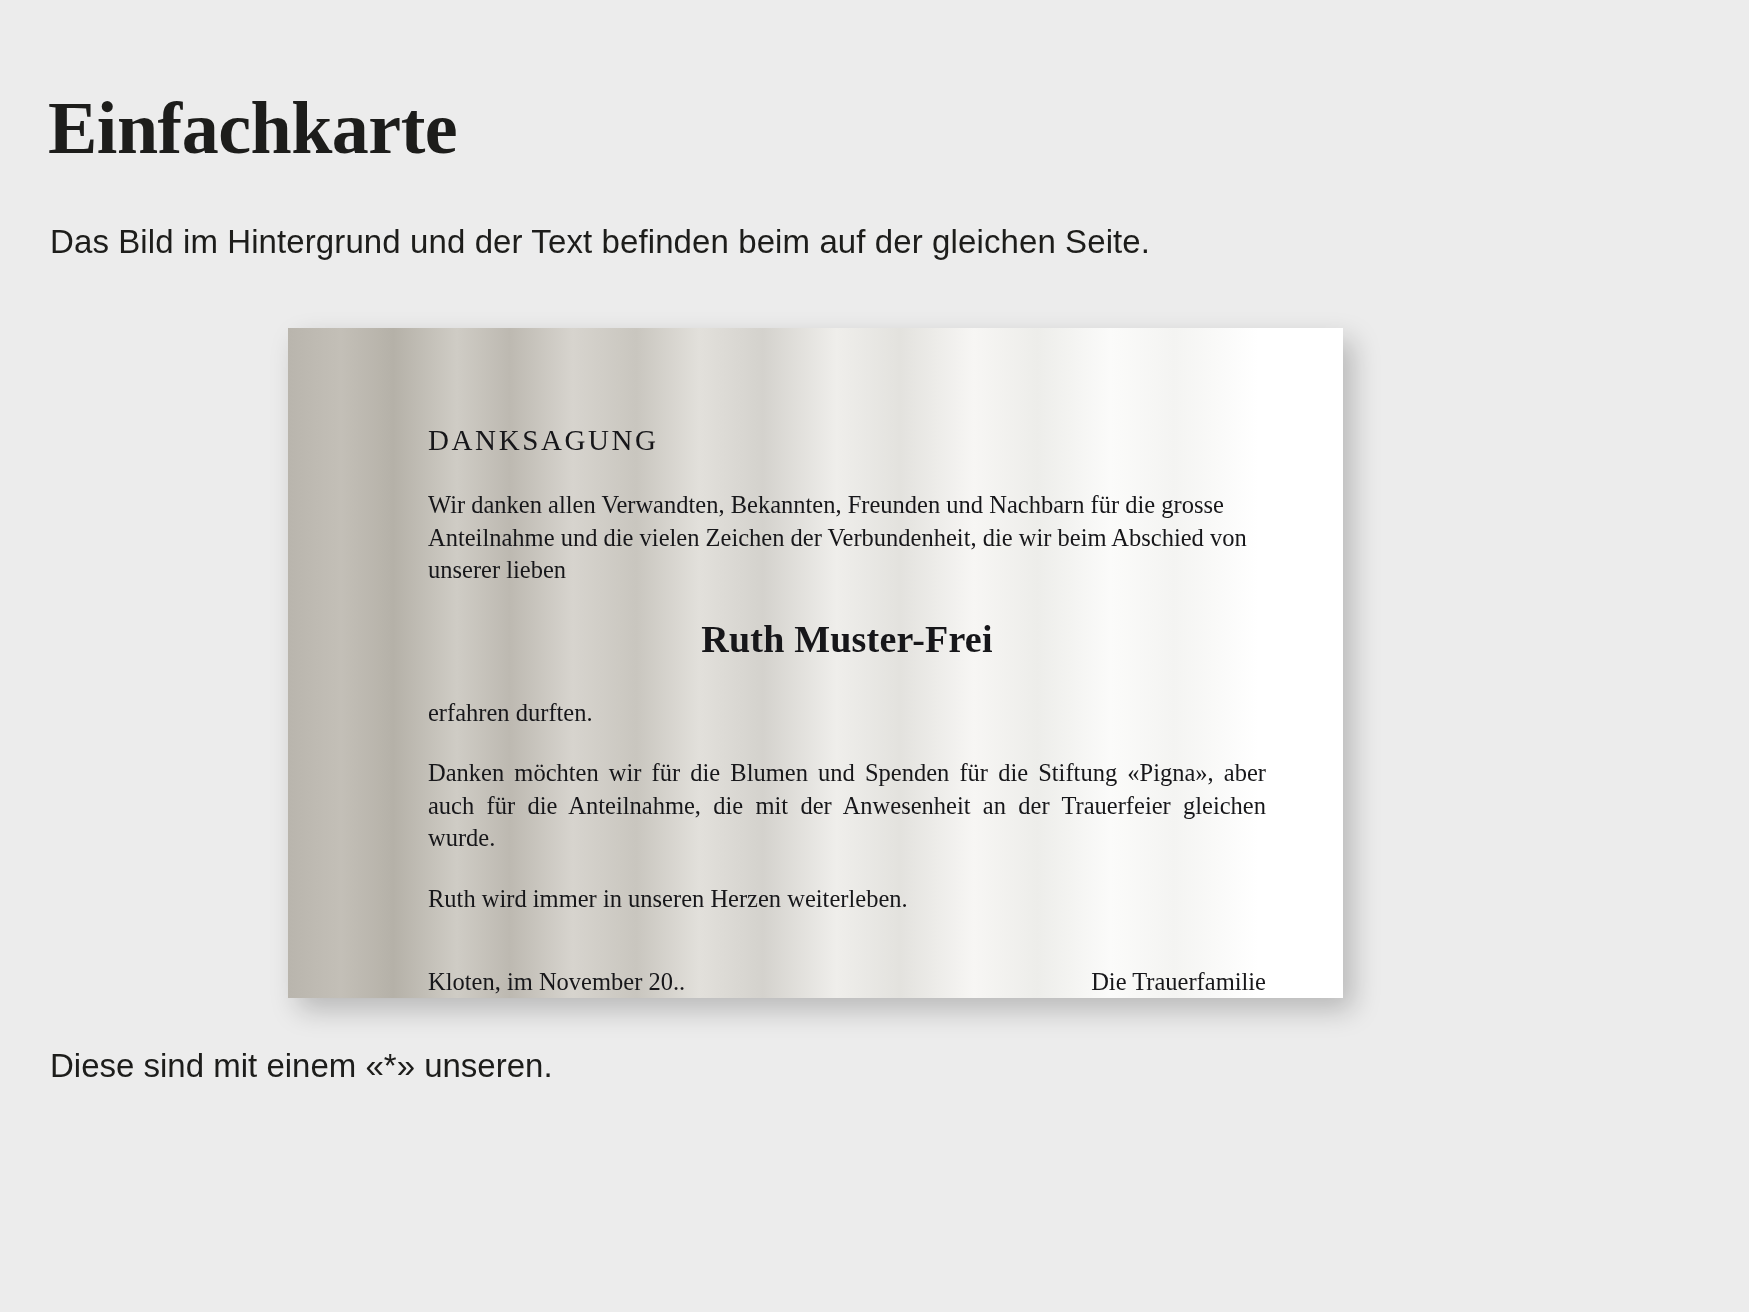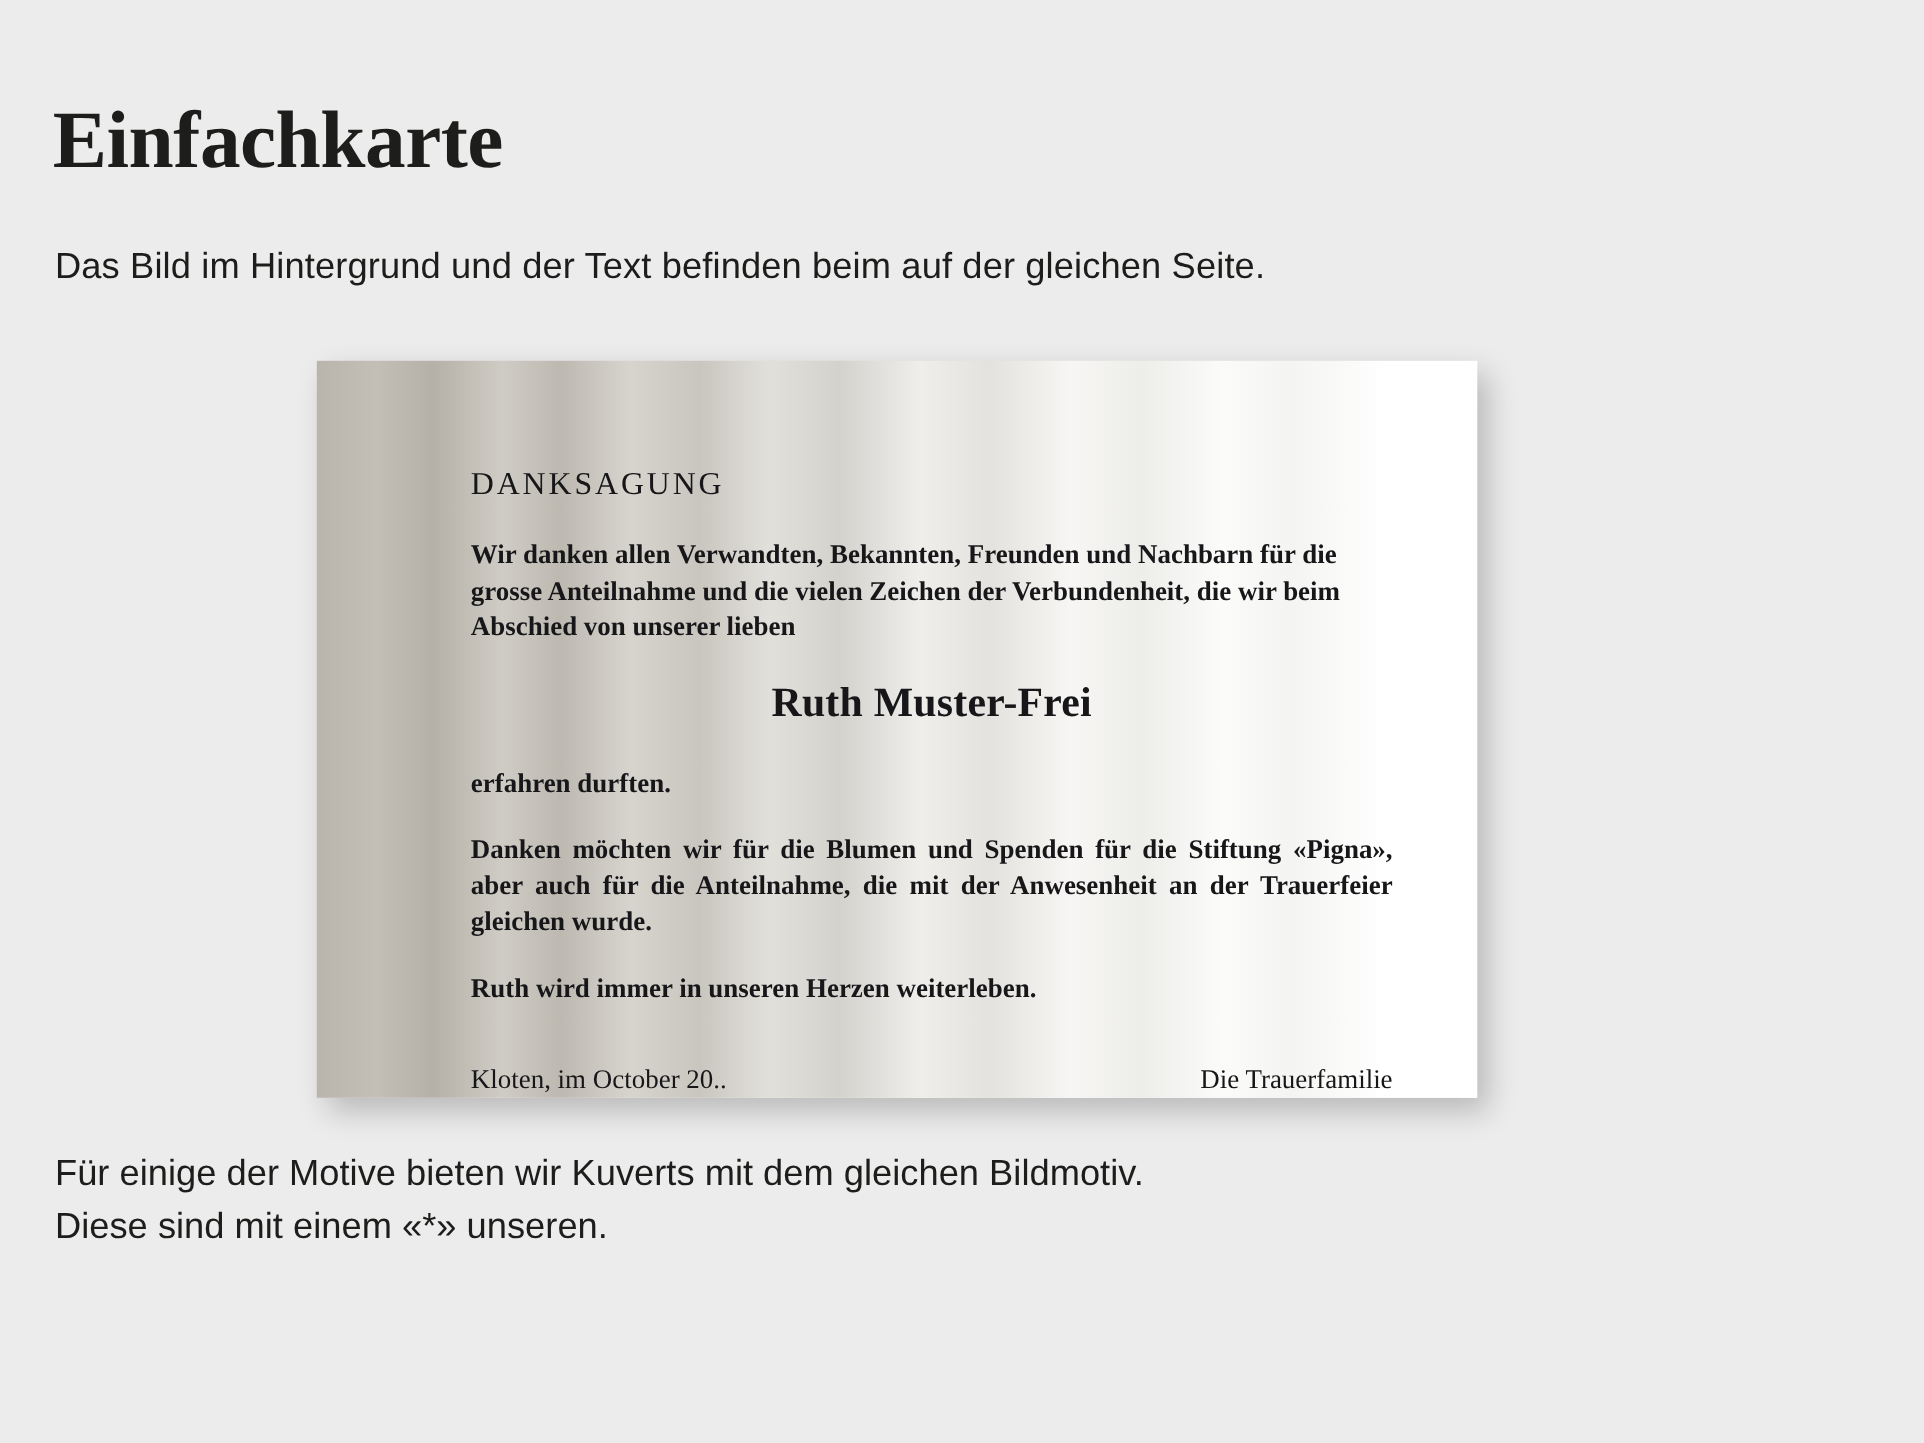--- a/index.html
+++ b/index.html
@@ -94,21 +94,21 @@
     letter-spacing: 2.6px;
     margin: 0 0 32px 0;
     font-weight: 400;
   }
 
   .body-par {
     font-size: 24.5px;
     line-height: 1.33;
     margin: 0 0 28px 0;
     text-align: justify;
-    font-weight: 700;
+    font-weight: 400;
   }
 
   .body-par.nojustify {
     text-align: left;
   }
 
   .deceased-name {
     text-align: center;
     font-size: 38px;
     font-weight: 700;
@@ -155,26 +155,25 @@
         <div class="deceased-name">Ruth Muster-Frei</div>
 
         <p class="body-par nojustify">erfahren durften.</p>
 
         <p class="body-par">Danken möchten wir für die Blumen und Spenden für die Stiftung «Pigna», aber auch für die Anteilnahme, die mit der Anwesenheit an der Trauerfeier gleichen wurde.</p>
 
 
         <p class="body-par nojustify">Ruth wird immer in unseren Herzen weiterleben.</p>
 
         <div class="footer-row">
-          <span>Kloten, im October 20..</span>
+          <span>Kloten, im November 20..</span>
           <span>Die Trauerfamilie</span>
         </div>
 
       </div>
     </div>
   </div>
 
   <div class="bottom-note">
-    <span>Für einige der Motive bieten wir Kuverts mit dem gleichen Bildmotiv.</span>
     <span class="line2">Diese sind mit einem «*» unseren.</span>
   </div>
 
 </div>
 
 </body></html>

